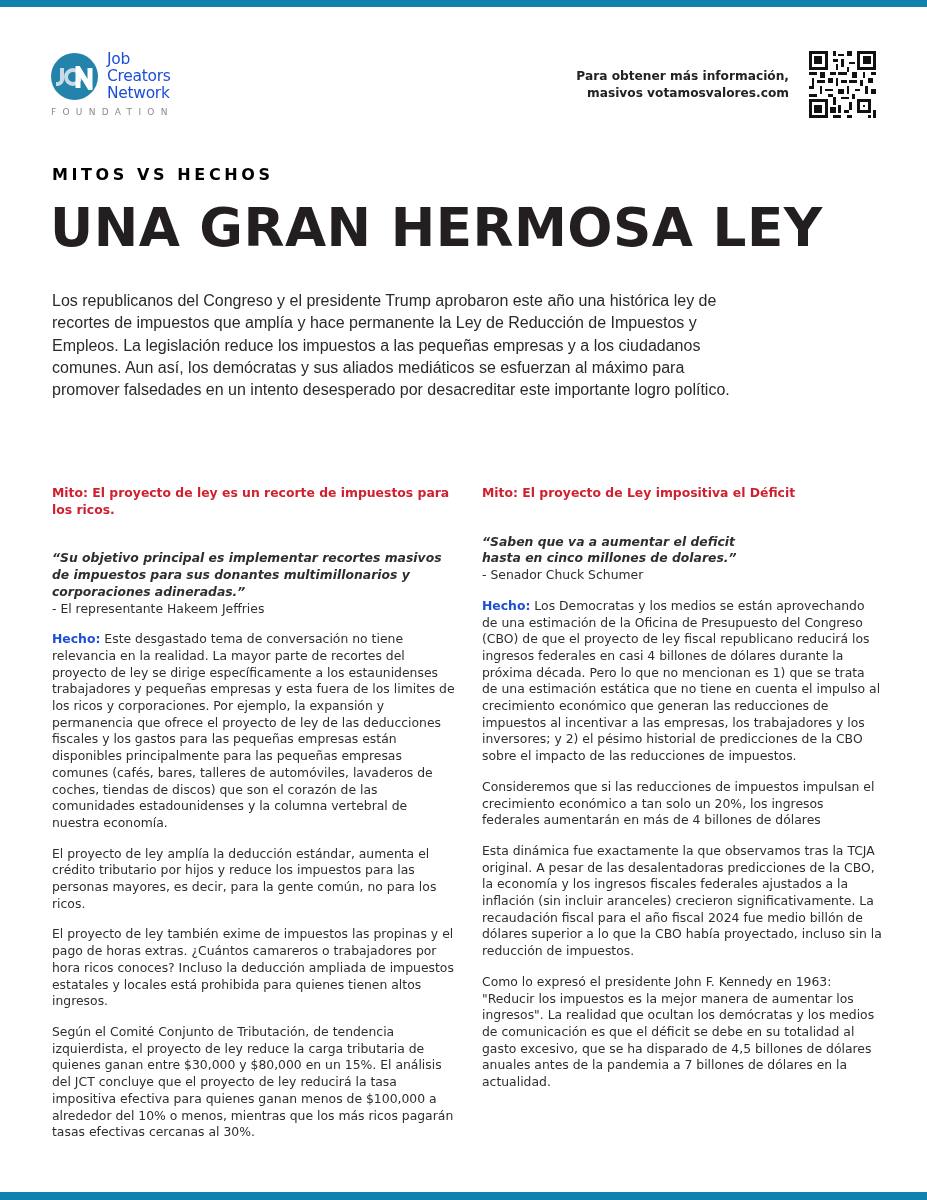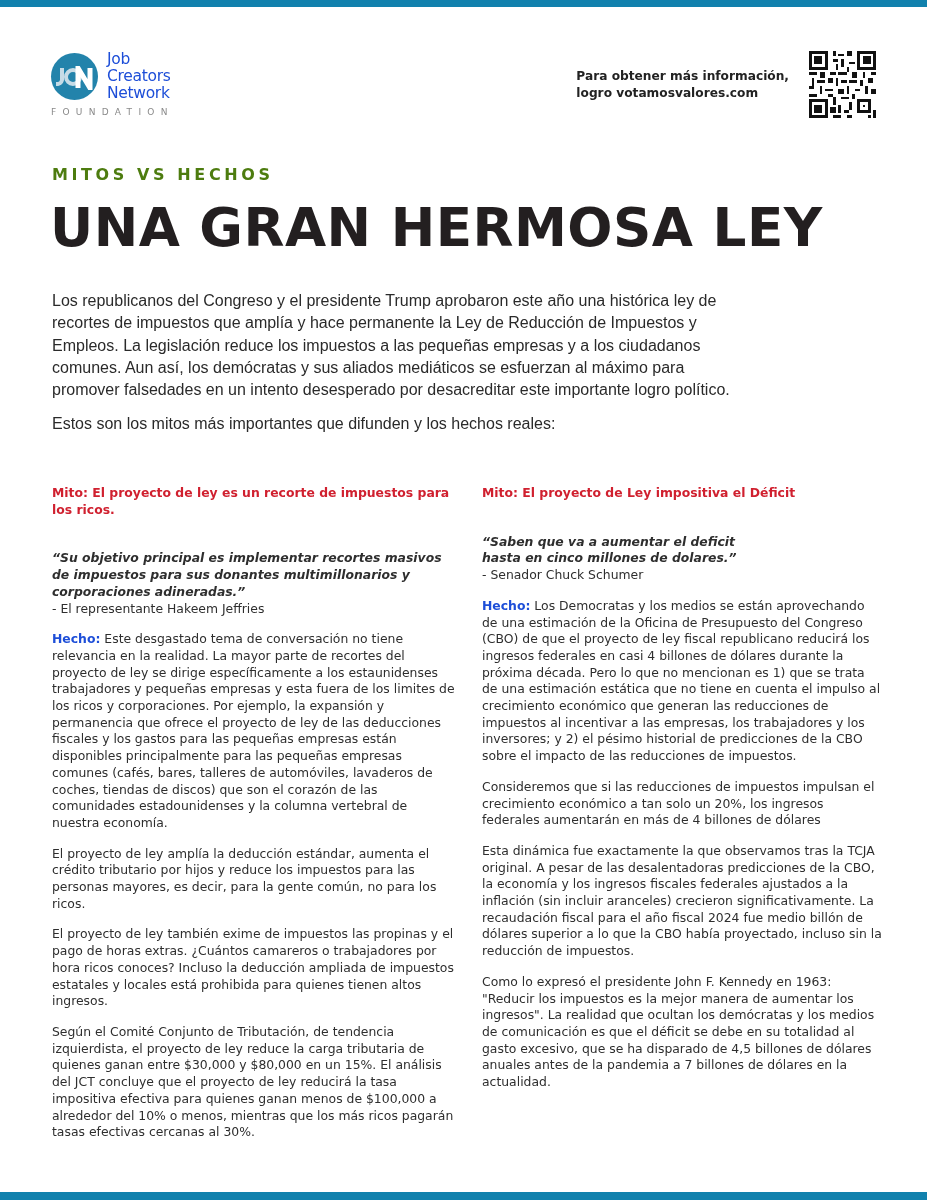--- a/index.html
+++ b/index.html
@@ -10,25 +10,25 @@
   .bottom-bar { position: absolute; left: 0; top: 1192px; width: 927px; height: 8px; background: #1181ad; }
 
   
   .logo { position: absolute; left: 51px; top: 51px; width: 150px; height: 70px; }
   .logo-circle { position: absolute; left: 0; top: 2px; width: 47px; height: 47px; border-radius: 50%; background: #2383ab; overflow: hidden; }
   .logo-mark { position: absolute; left: 5px; top: 13px; font-family: "Liberation Sans", sans-serif; font-weight: bold; font-size: 20px; letter-spacing: -2px; color: #ffffff; }
   .logo-text { position: absolute; left: 56px; top: 0px; font-family: "DejaVu Sans", sans-serif; font-size: 15.5px; line-height: 17px; color: #1d4ed8; letter-spacing: -0.3px; }
   .logo-foundation { position: absolute; left: 0px; top: 56px; font-family: "DejaVu Sans", sans-serif; font-size: 9px; letter-spacing: 6.3px; color: #8a8a8a; }
 
   
-  .info { position: absolute; right: 138px; top: 68px; text-align: left; font-family: "DejaVu Sans", sans-serif; font-weight: bold; font-size: 12.2px; line-height: 17px; color: #222; }
+  .info { position: absolute; right: 138px; top: 68px; text-align: right; font-family: "DejaVu Sans", sans-serif; font-weight: bold; font-size: 12.2px; line-height: 17px; color: #222; }
   .qr { position: absolute; left: 809px; top: 51px; width: 67px; height: 67px; }
 
   
-  .kicker { position: absolute; left: 52px; top: 165px; font-family: "DejaVu Sans", sans-serif; font-weight: bold; font-size: 16px; letter-spacing: 3.6px; color: #4d7c0f; }
+  .kicker { position: absolute; left: 52px; top: 165px; font-family: "DejaVu Sans", sans-serif; font-weight: bold; font-size: 16px; letter-spacing: 3.6px; color: #000000; }
   .title { position: absolute; left: 50px; top: 196px; font-family: "DejaVu Sans", sans-serif; font-weight: bold; font-size: 54px; letter-spacing: 0.5px; color: #231f20; white-space: nowrap; transform: scaleX(0.985); transform-origin: left top; }
 
   
   .intro { position: absolute; left: 52px; top: 290px; width: 700px; font-family: "Liberation Sans", sans-serif; font-size: 16px; line-height: 22.3px; color: #2a2a2a; }
   .intro p { margin-bottom: 12px; }
 
   
   .col { position: absolute; top: 485px; width: 400px; font-family: "DejaVu Sans", sans-serif; font-size: 12.4px; line-height: 16.7px; color: #2e2e2e; }
   .col-left { left: 52px; width: 405px; }
   .col-right { left: 482px; width: 400px; }
@@ -56,21 +56,21 @@
   <div class="logo-text">
     <div>Job</div>
     <div>Creators</div>
     <div>Network</div>
   </div>
   <div class="logo-foundation">FOUNDATION</div>
 </div>
 
 <div class="info">
   <div>Para obtener más información,</div>
-  <div>logro votamosvalores.com</div>
+  <div>masivos votamosvalores.com</div>
 </div>
 
 <svg class="qr" viewBox="0 0 25 25" shape-rendering="crispEdges">
   <rect width="25" height="25" fill="#fff"></rect>
   <g fill="#111">
     <rect x="0" y="0" width="7" height="7"></rect>
       <rect x="1" y="1" width="5" height="5" fill="#fff"></rect>
       <rect x="2" y="2" width="3" height="3"></rect>
     <rect x="18" y="0" width="7" height="7"></rect>
       <rect x="19" y="1" width="5" height="5" fill="#fff"></rect>
@@ -126,21 +126,20 @@
       <rect x="24" y="22" width="1" height="3"></rect>
       <rect x="22" y="24" width="1" height="1"></rect>
   </g>
 </svg>
 
 <div class="kicker">MITOS VS HECHOS</div>
 <h1 class="title">UNA GRAN HERMOSA LEY</h1>
 
 <div class="intro">
   <p>Los republicanos del Congreso y el presidente Trump aprobaron este año una histórica ley de recortes de impuestos que amplía y hace permanente la Ley de Reducción de Impuestos y Empleos. La legislación reduce los impuestos a las pequeñas empresas y a los ciudadanos comunes. Aun así, los demócratas y sus aliados mediáticos se esfuerzan al máximo para promover falsedades en un intento desesperado por desacreditar este importante logro político.</p>
-  <p>Estos son los mitos más importantes que difunden y los hechos reales:</p>
 </div>
 
 <div class="col col-left">
   <div class="myth">Mito: El proyecto de ley es un recorte de impuestos para los ricos.</div>
   <div class="quote">“Su objetivo principal es implementar recortes masivos de impuestos para sus donantes multimillonarios y corporaciones adineradas.”</div>
   <div class="attrib">- El representante Hakeem Jeffries</div>
   <p><b>Hecho:</b><span> Este desgastado tema de conversación no tiene relevancia en la realidad. La mayor parte de recortes del proyecto de ley se dirige específicamente a los estaunidenses trabajadores y pequeñas empresas y esta fuera de los limites de los ricos y corporaciones. Por ejemplo, la expansión y permanencia que ofrece el proyecto de ley de las deducciones fiscales y los gastos para las pequeñas empresas están disponibles principalmente para las pequeñas empresas comunes (cafés, bares, talleres de automóviles, lavaderos de coches, tiendas de discos) que son el corazón de las comunidades estadounidenses y la columna vertebral de nuestra economía.</span></p>
   <p>El proyecto de ley amplía la deducción estándar, aumenta el crédito tributario por hijos y reduce los impuestos para las personas mayores, es decir, para la gente común, no para los ricos.</p>
   <p>El proyecto de ley también exime de impuestos las propinas y el pago de horas extras. ¿Cuántos camareros o trabajadores por hora ricos conoces? Incluso la deducción ampliada de impuestos estatales y locales está prohibida para quienes tienen altos ingresos.</p>
   <p>Según el Comité Conjunto de Tributación, de tendencia izquierdista, el proyecto de ley reduce la carga tributaria de quienes ganan entre $30,000 y $80,000 en un 15%. El análisis del JCT concluye que el proyecto de ley reducirá la tasa impositiva efectiva para quienes ganan menos de $100,000 a alrededor del 10% o menos, mientras que los más ricos pagarán tasas efectivas cercanas al 30%.</p>

